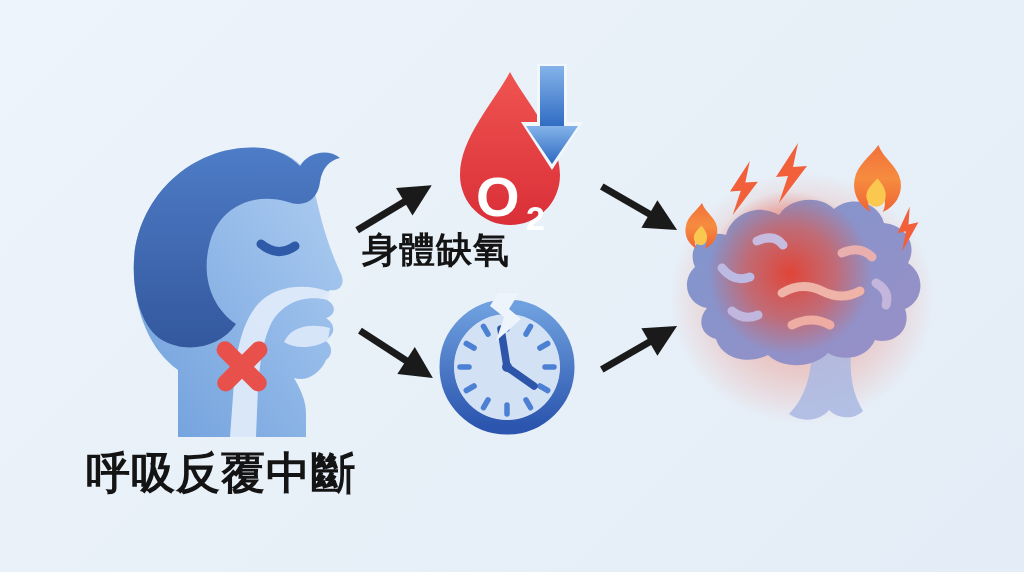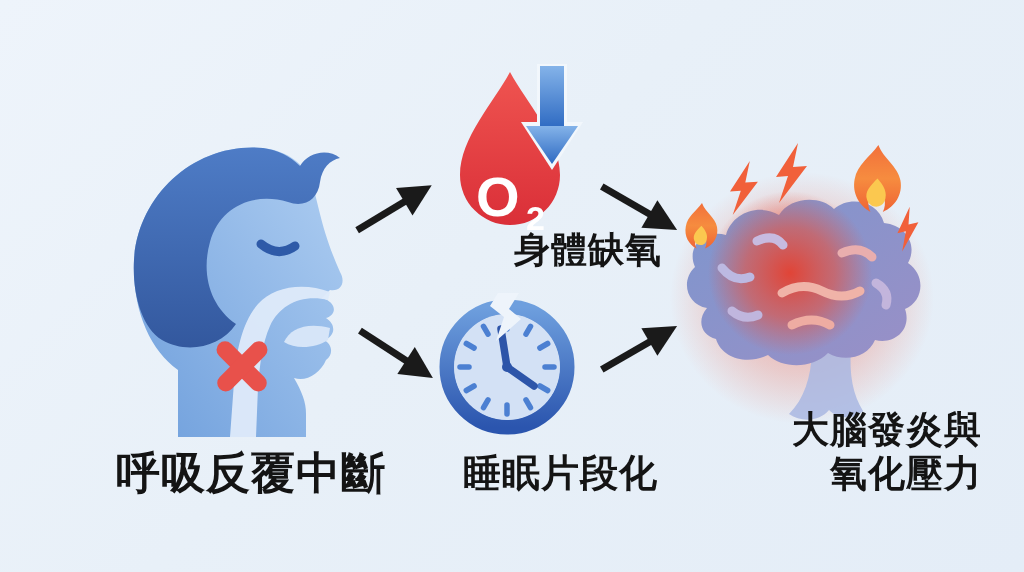--- a/index.html
+++ b/index.html
@@ -3,23 +3,23 @@
 <meta charset="utf-8">
 <style>
   html,body{margin:0;padding:0;}
   body{font-family:"Liberation Sans","DejaVu Sans",sans-serif;}
   .canvas{
     position:relative;width:1024px;height:572px;overflow:hidden;
     background:linear-gradient(135deg,#eef4fb 0%,#e8f0f8 45%,#e4edf7 100%);
   }
   .abs{position:absolute;}
   .label{
-    position:absolute;width:300px;text-align:right;
+    position:absolute;width:300px;text-align:left;
     font-weight:800;color:#141414;letter-spacing:1px;
-    font-family:Liberation Mono, monospace;
+    font-family:Liberation Sans, sans-serif;
   }
   .label-cause{left:86px;top:444px;font-size:44px;}
   .label-hypoxia{left:362px;top:226px;font-size:36px;}
   .label-frag{left:358px;top:448px;font-size:38px;}
   .label-outcome{left:682px;top:410px;font-size:37px;line-height:44px;}
   .arrow{position:absolute;width:92px;height:34px;}
   .arrow svg{display:block;width:92px;height:34px;}
   .a1{left:348px;top:191px;transform:rotate(-31deg);}
   .a2{left:350px;top:337px;transform:rotate(33deg);}
   .a3{left:593px;top:191px;transform:rotate(30deg);}
@@ -230,19 +230,14 @@
       <path fill="#fbc84f" d="M 29 38 C 36 46, 41 54, 37 64 C 33 73, 20 72, 17 62 C 14 53, 21 46, 29 38 Z"></path>
     </g>
 
     <path fill="#f1603a" transform="translate(68,28) scale(0.9)" d="M 22 0 L 0 34 L 12 33 L 3 60 L 31 23 L 17 24 Z"></path>
     <path fill="#f1603a" transform="translate(114,10)" d="M 22 0 L 0 34 L 12 33 L 3 60 L 31 23 L 17 24 Z"></path>
     <path fill="#f1603a" transform="translate(232,76) scale(0.72) rotate(-8)" d="M 22 0 L 0 34 L 12 33 L 3 60 L 31 23 L 17 24 Z"></path>
   </svg>
 
   <div class="label label-cause">呼吸反覆中斷</div>
   <div class="label label-hypoxia">身體缺氧</div>
-  <div class="label label-frag">睡眠片段化</div>
-  <div class="label label-outcome">
-    <div>大腦發炎與</div>
-    <div>氧化壓力</div>
-  </div>
 
 </div>
 
 </body></html>

